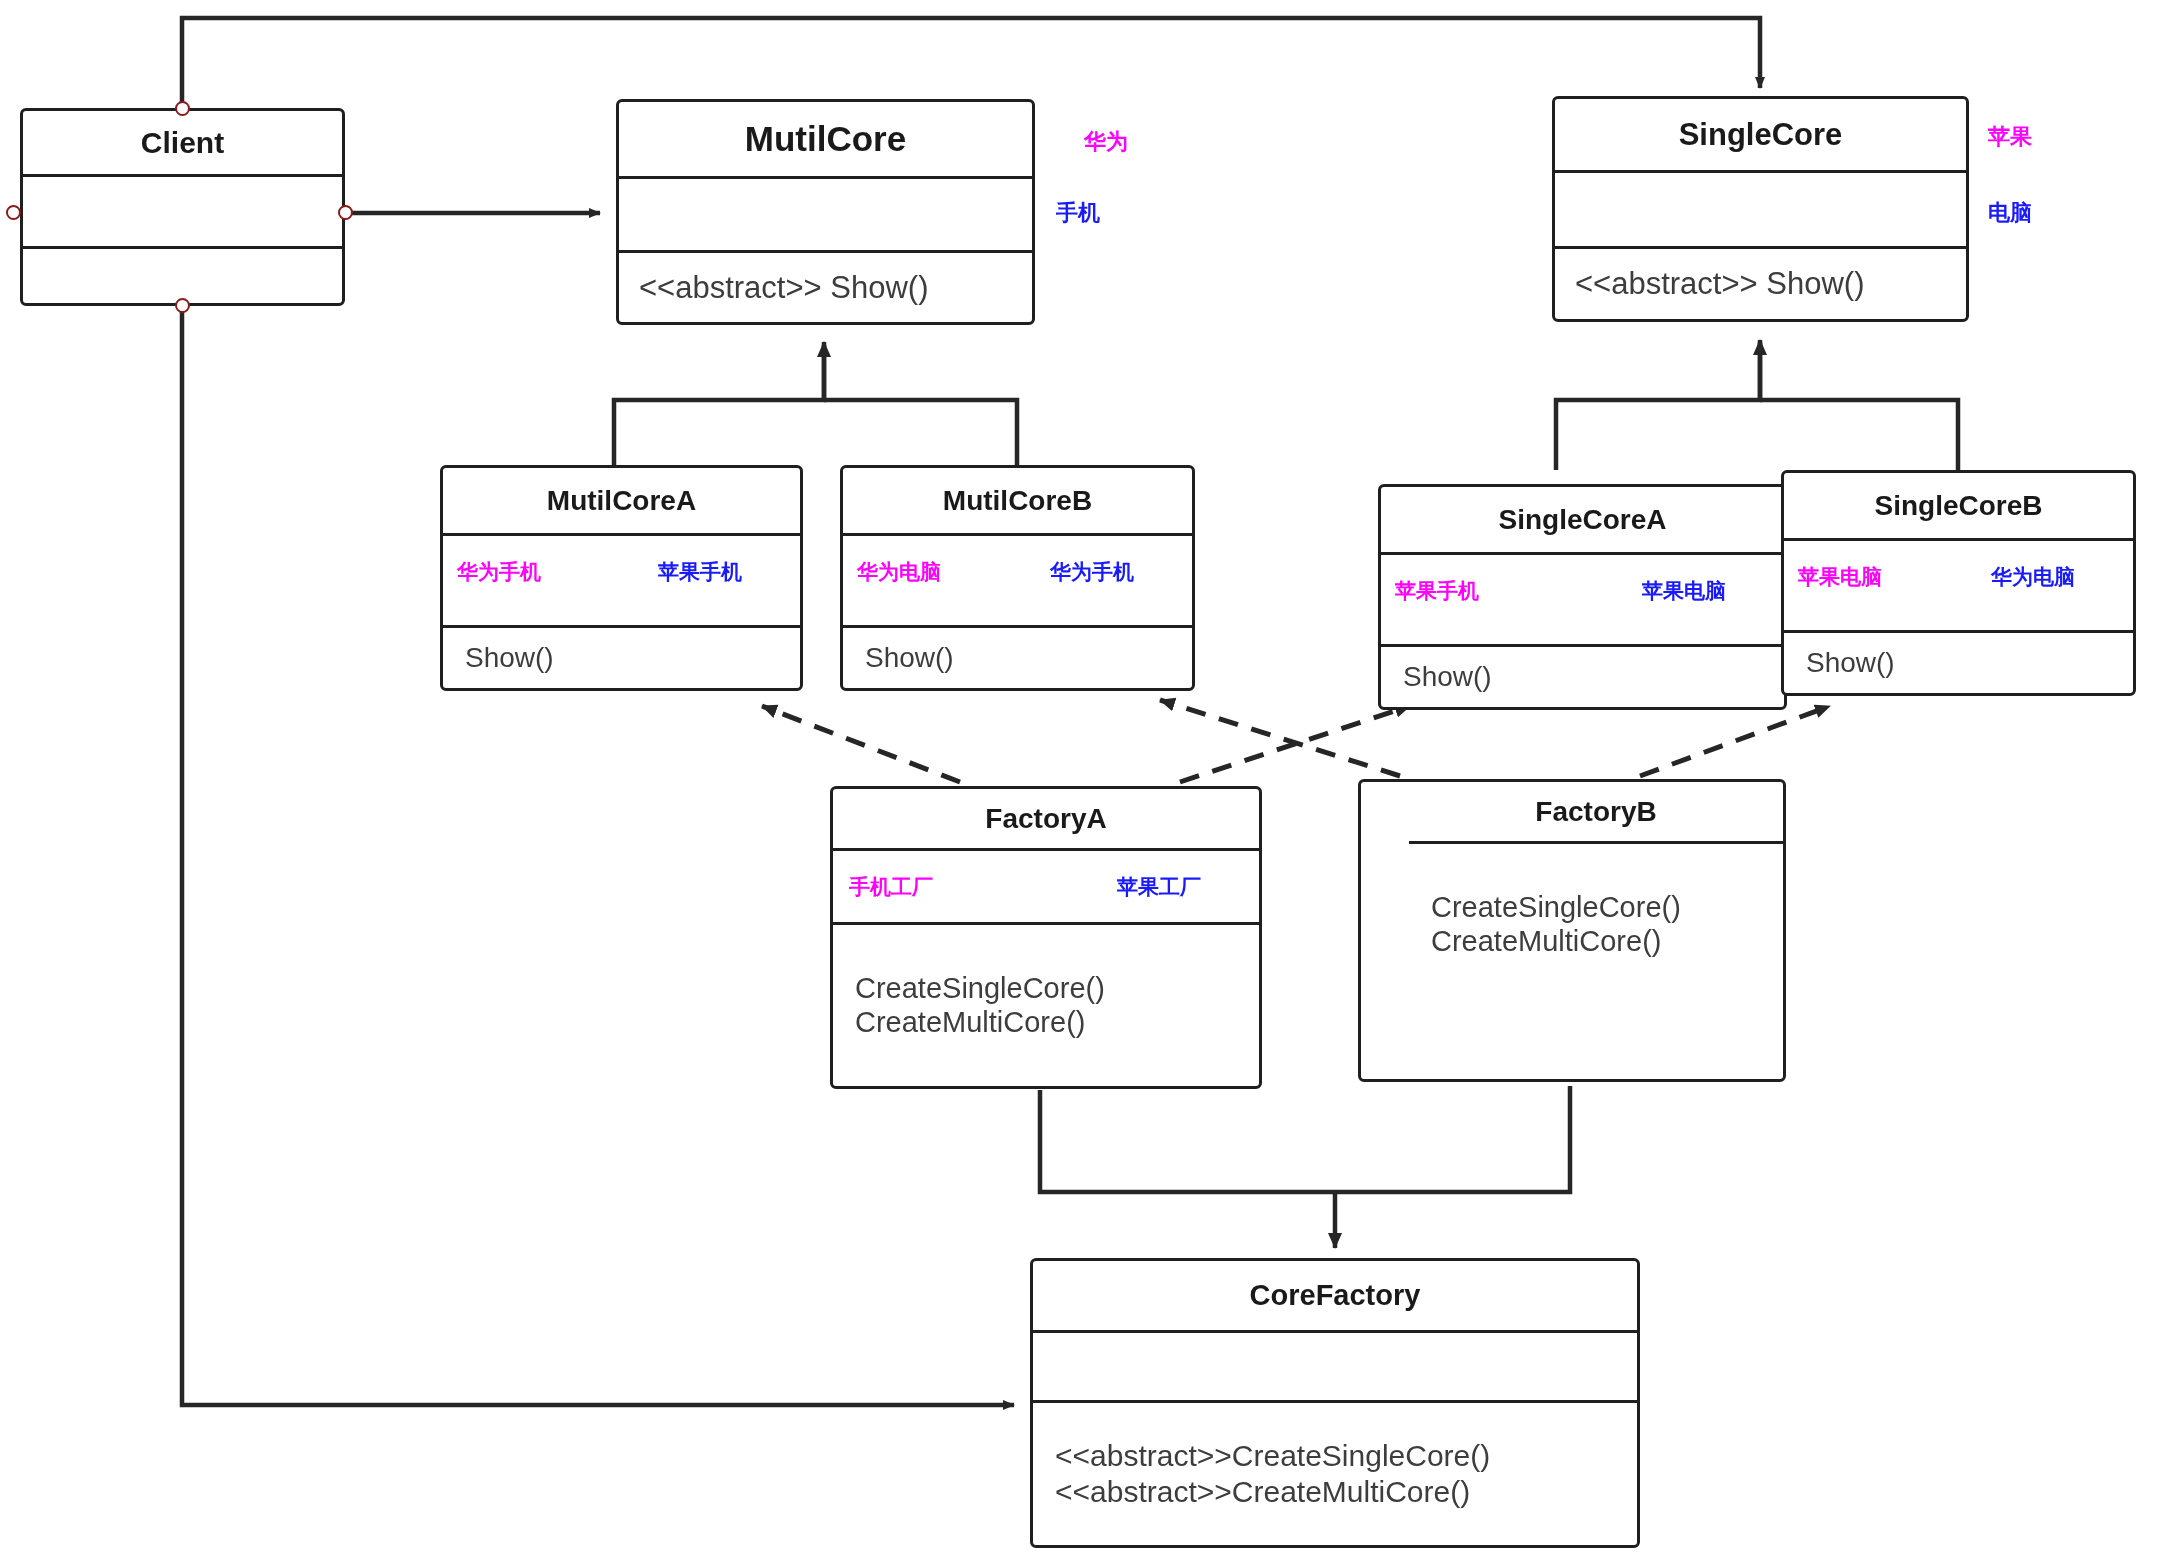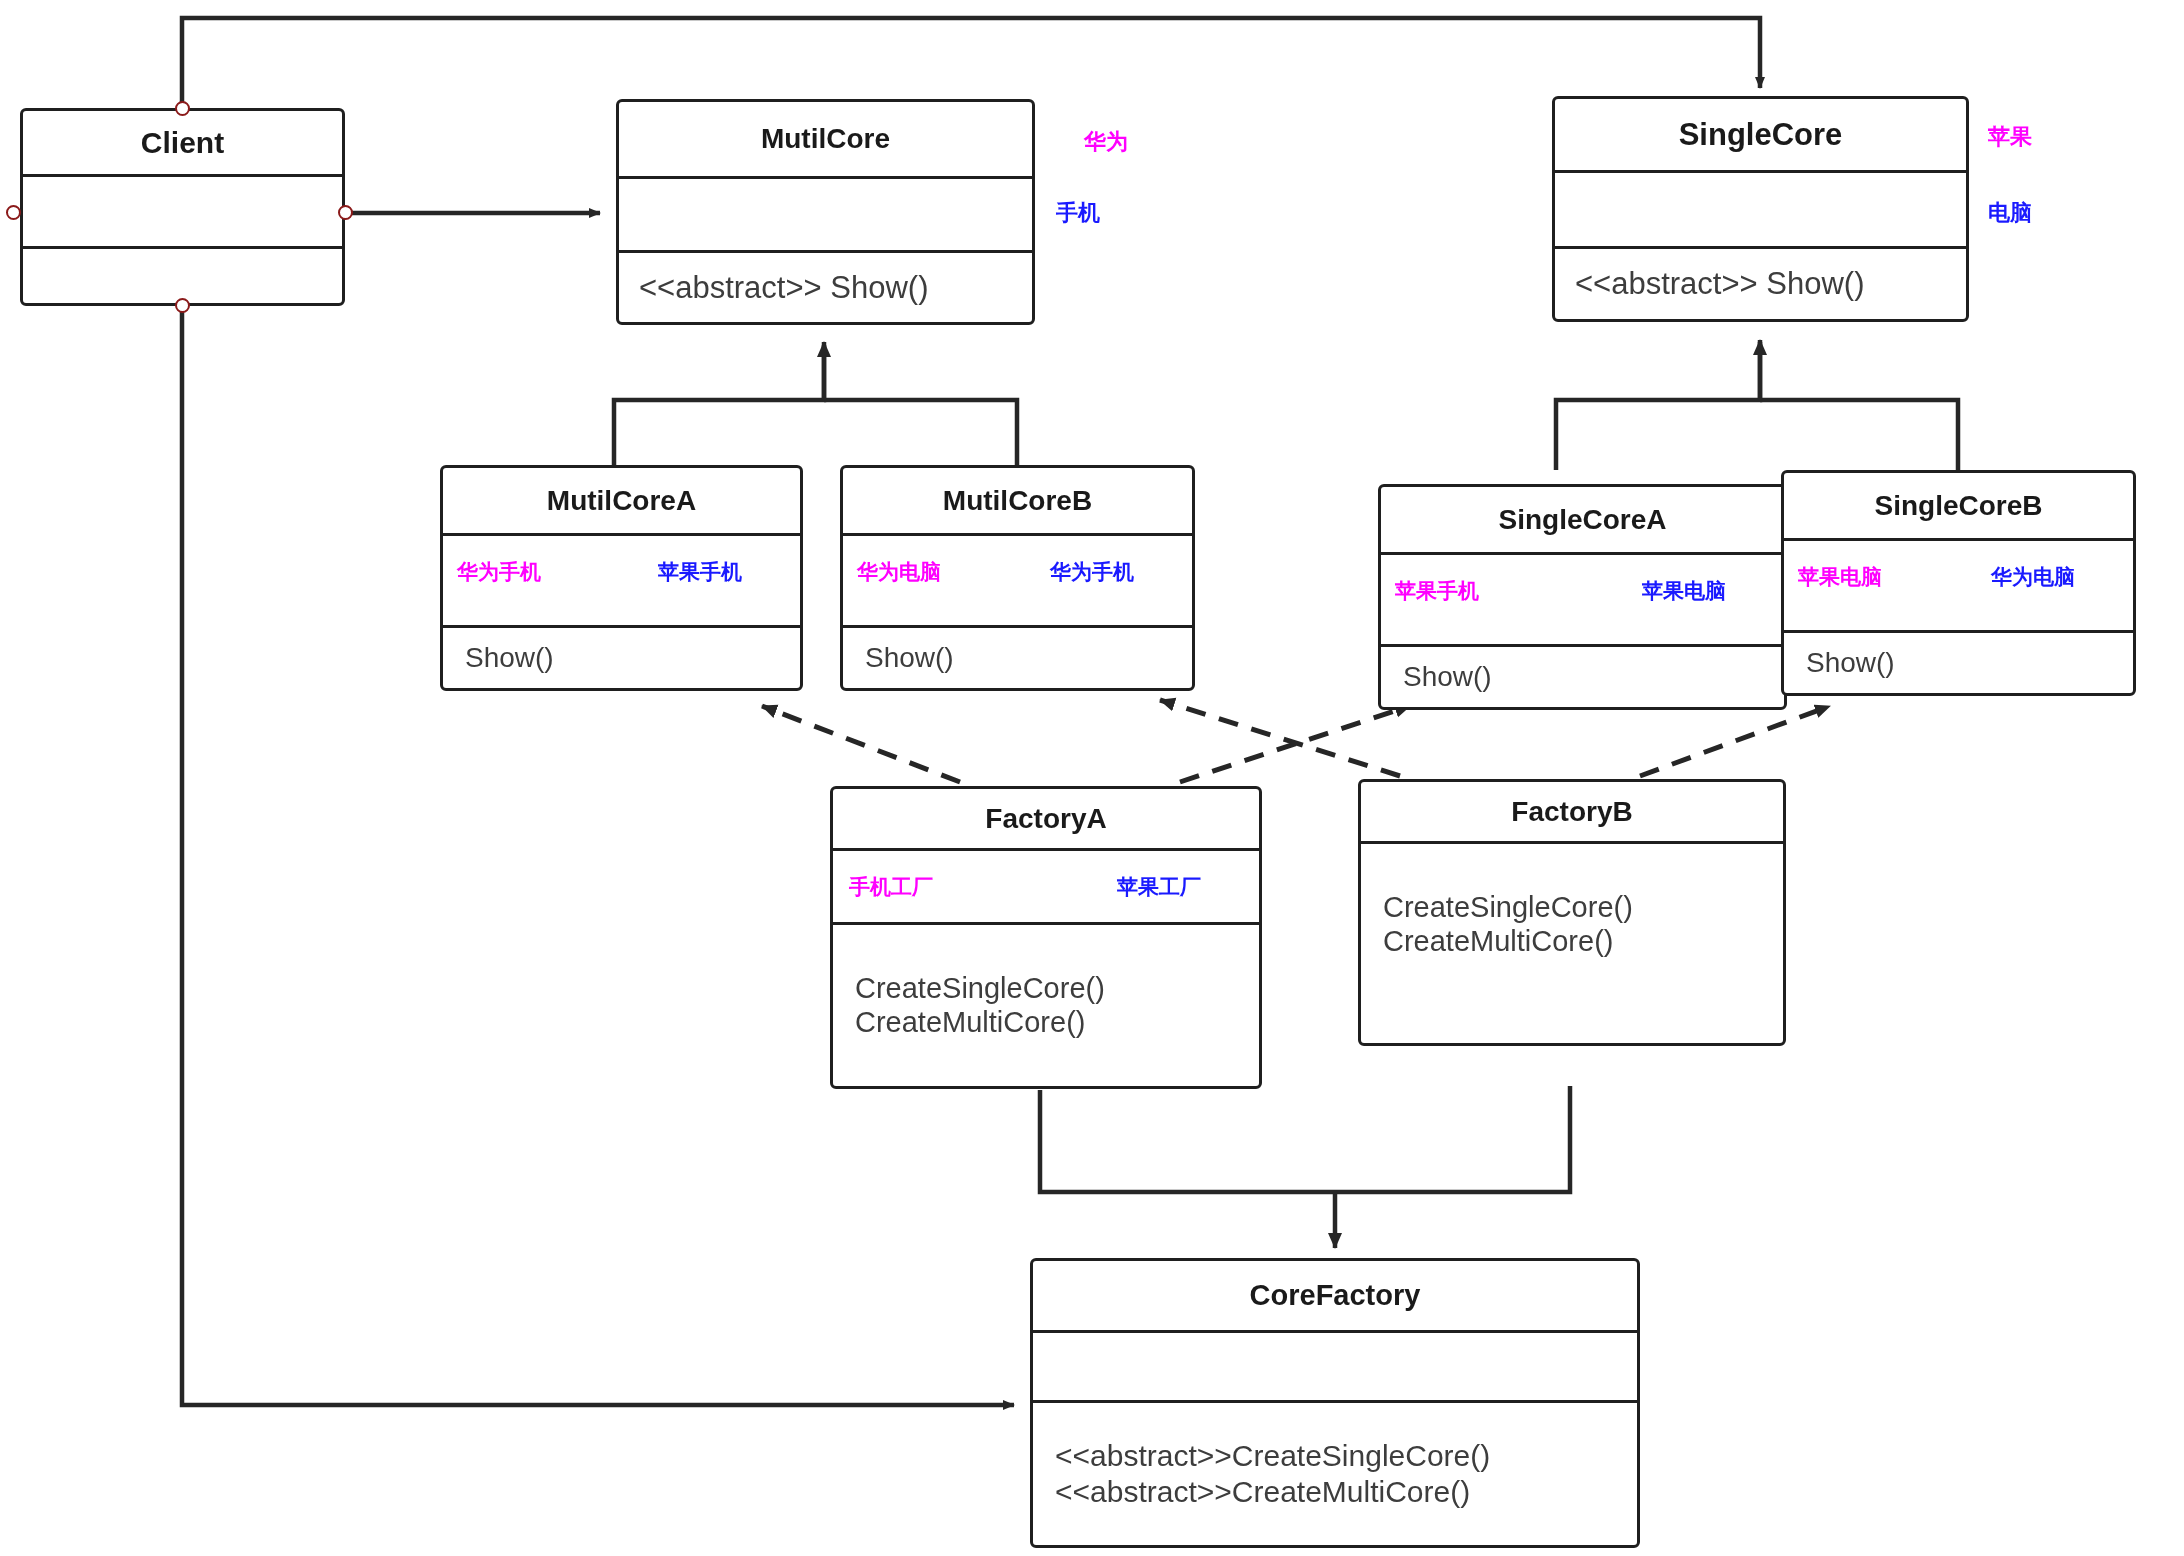--- a/index.html
+++ b/index.html
@@ -91,29 +91,29 @@
 
   
   #cls-client      { left: 20px;   top: 108px;  width: 325px;  height: 198px; }
   #cls-mutilcore   { left: 616px;  top: 99px;   width: 419px;  height: 226px; }
   #cls-singlecore  { left: 1552px; top: 96px;   width: 417px;  height: 226px; }
   #cls-mutilcorea  { left: 440px;  top: 465px;  width: 363px;  height: 226px; }
   #cls-mutilcoreb  { left: 840px;  top: 465px;  width: 355px;  height: 226px; }
   #cls-singlecorea { left: 1378px; top: 484px;  width: 409px;  height: 226px; }
   #cls-singlecoreb { left: 1781px; top: 470px;  width: 355px;  height: 226px; }
   #cls-factorya    { left: 830px;  top: 786px;  width: 432px;  height: 303px; justify-content: center; }
-  #cls-factoryb    { left: 1358px; top: 779px;  width: 428px;  height: 267px; }
+  #cls-factoryb    { left: 1358px; top: 779px;  width: 428px;  height: 303px; padding-left: 48px; }
   #cls-corefactory { left: 1030px; top: 1258px; width: 610px;  height: 290px; justify-content: flex-end; }
 
   
   #cls-client .row-title     { height: 66px;  font-size: 30px; }
   #cls-client .row-attrs     { height: 72px; }
   #cls-client .row-methods   { height: 54px; }
 
-  #cls-mutilcore .row-title  { height: 78px;  font-size: 28px; }
+  #cls-mutilcore .row-title  { height: 78px;  font-size: 35px; }
   #cls-mutilcore .row-attrs  { height: 76px; }
   #cls-mutilcore .row-methods{ height: 70px;  font-size: 31px; padding-left: 20px; }
 
   #cls-singlecore .row-title { height: 74px;  font-size: 31px; }
   #cls-singlecore .row-attrs { height: 76px; }
   #cls-singlecore .row-methods{ height: 70px; font-size: 31px; padding-left: 20px; }
 
   .sub-core .row-title   { height: 68px;  font-size: 28px; }
   .sub-core .row-attrs   { height: 92px; }
   .sub-core .row-methods { height: 60px;  font-size: 28px; padding-left: 22px; }

